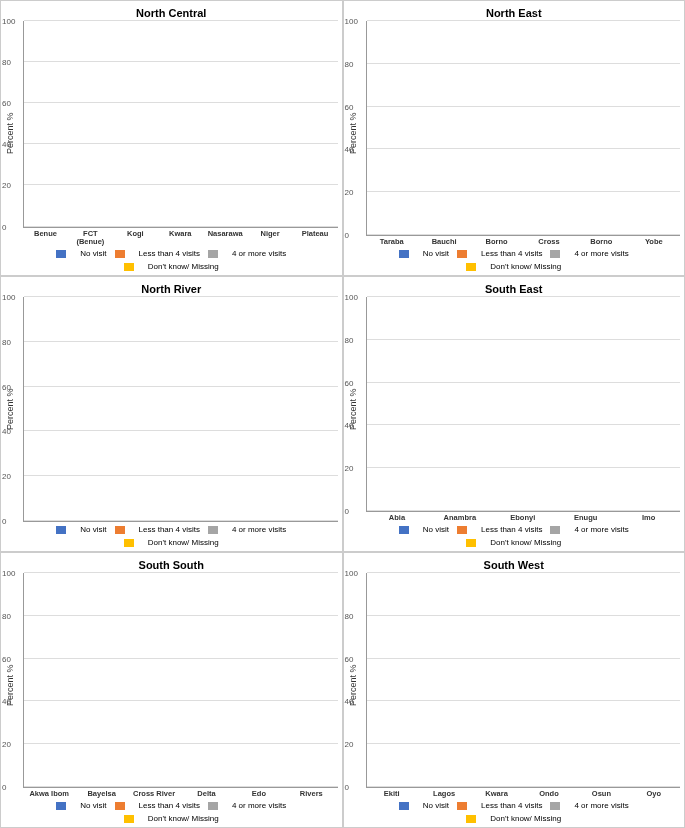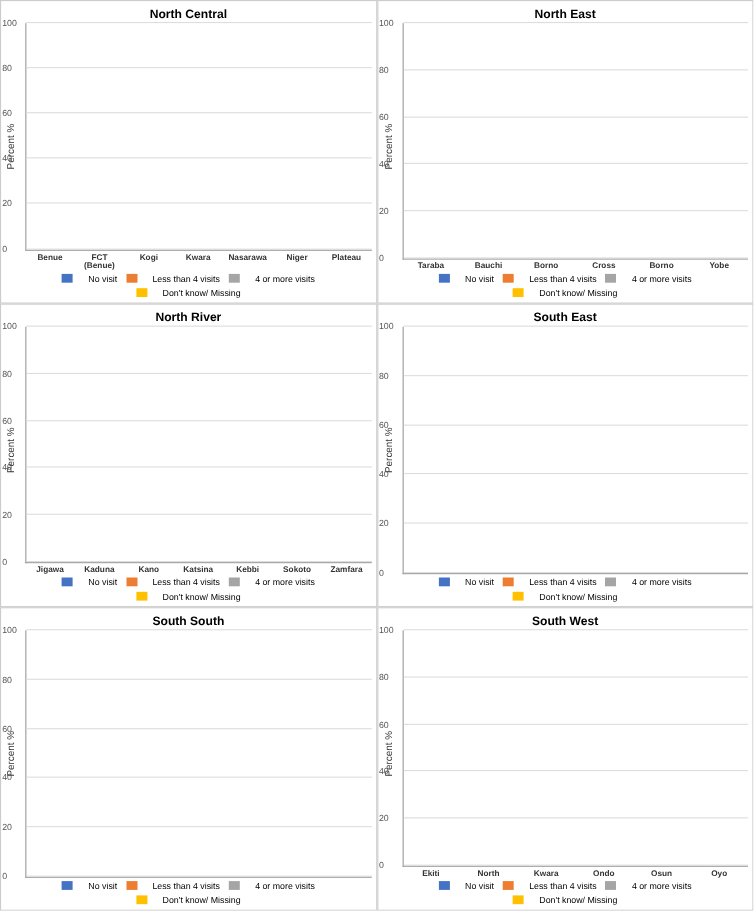--- a/index.html
+++ b/index.html
@@ -108,21 +108,21 @@
     .legend {
       display: flex;
       flex-wrap: wrap;
       justify-content: center;
       gap: 4px 8px;
       margin-top: 3px;
       font-size: 8px;
     }
     .legend-item {
       display: flex;
-      align-items: flex-start;
+      align-items: center;
       gap: 14px;
     }
     .legend-color {
       width: 10px;
       height: 8px;
       flex-shrink: 0;
     }
     .color-blue { background: #4472C4; }
     .color-orange { background: #ED7D31; }
     .color-gray { background: #A5A5A5; }
@@ -367,29 +367,20 @@
                 <div class="bar" style="height: 2%; background-color: rgb(255, 192, 0);"></div>
               </div>
               <div class="bar-group">
                 <div class="bar" style="height: 73%; background-color: rgb(68, 114, 196);"></div>
                 <div class="bar" style="height: 8%; background-color: rgb(237, 125, 49);"></div>
                 <div class="bar" style="height: 18%; background-color: rgb(165, 165, 165);"></div>
                 <div class="bar" style="height: 2%; background-color: rgb(255, 192, 0);"></div>
               </div>
             </div>
           </div>
-          <div class="x-labels">
-            <div class="x-label">Jigawa</div>
-            <div class="x-label">Kaduna</div>
-            <div class="x-label">Kano</div>
-            <div class="x-label">Katsina</div>
-            <div class="x-label">Kebbi</div>
-            <div class="x-label">Sokoto</div>
-            <div class="x-label">Zamfara</div>
-          </div>
         </div>
       </div>
       <div class="legend">
         <div class="legend-item">
           <div class="legend-color color-blue"></div>
           <span>No visit</span>
         </div>
         <div class="legend-item">
           <div class="legend-color color-orange"></div>
           <span>Less than 4 visits</span>
@@ -448,20 +439,27 @@
                 <div class="bar" style="height: 1%; background-color: rgb(255, 192, 0);"></div>
               </div>
               <div class="bar-group">
                 <div class="bar" style="height: 4%; background-color: rgb(68, 114, 196);"></div>
                 <div class="bar" style="height: 7%; background-color: rgb(237, 125, 49);"></div>
                 <div class="bar" style="height: 88%; background-color: rgb(165, 165, 165);"></div>
                 <div class="bar" style="height: 1%; background-color: rgb(255, 192, 0);"></div>
               </div>
             </div>
           </div>
+          <div class="x-labels">
+            <div class="x-label">Abia</div>
+            <div class="x-label">Anambra</div>
+            <div class="x-label">Ebonyi</div>
+            <div class="x-label">Enugu</div>
+            <div class="x-label">Imo</div>
+          </div>
         </div>
       </div>
       <div class="legend">
         <div class="legend-item">
           <div class="legend-color color-blue"></div>
           <span>No visit</span>
         </div>
         <div class="legend-item">
           <div class="legend-color color-orange"></div>
           <span>Less than 4 visits</span>
@@ -526,20 +524,28 @@
                 <div class="bar" style="height: 8%; background-color: rgb(255, 192, 0);"></div>
               </div>
               <div class="bar-group">
                 <div class="bar" style="height: 20%; background-color: rgb(68, 114, 196);"></div>
                 <div class="bar" style="height: 8%; background-color: rgb(237, 125, 49);"></div>
                 <div class="bar" style="height: 50%; background-color: rgb(165, 165, 165);"></div>
                 <div class="bar" style="height: 22%; background-color: rgb(255, 192, 0);"></div>
               </div>
             </div>
           </div>
+          <div class="x-labels">
+            <div class="x-label">Akwa Ibom</div>
+            <div class="x-label">Bayelsa</div>
+            <div class="x-label">Cross River</div>
+            <div class="x-label">Delta</div>
+            <div class="x-label">Edo</div>
+            <div class="x-label">Rivers</div>
+          </div>
         </div>
       </div>
       <div class="legend">
         <div class="legend-item">
           <div class="legend-color color-blue"></div>
           <span>No visit</span>
         </div>
         <div class="legend-item">
           <div class="legend-color color-orange"></div>
           <span>Less than 4 visits</span>
@@ -606,21 +612,21 @@
               <div class="bar-group">
                 <div class="bar" style="height: 10%; background-color: rgb(68, 114, 196);"></div>
                 <div class="bar" style="height: 6%; background-color: rgb(237, 125, 49);"></div>
                 <div class="bar" style="height: 80%; background-color: rgb(165, 165, 165);"></div>
                 <div class="bar" style="height: 2%; background-color: rgb(255, 192, 0);"></div>
               </div>
             </div>
           </div>
           <div class="x-labels">
             <div class="x-label">Ekiti</div>
-            <div class="x-label">North</div>
+            <div class="x-label">Lagos</div>
             <div class="x-label">Kwara</div>
             <div class="x-label">Ondo</div>
             <div class="x-label">Osun</div>
             <div class="x-label">Oyo</div>
           </div>
         </div>
       </div>
       <div class="legend">
         <div class="legend-item">
           <div class="legend-color color-blue"></div>

